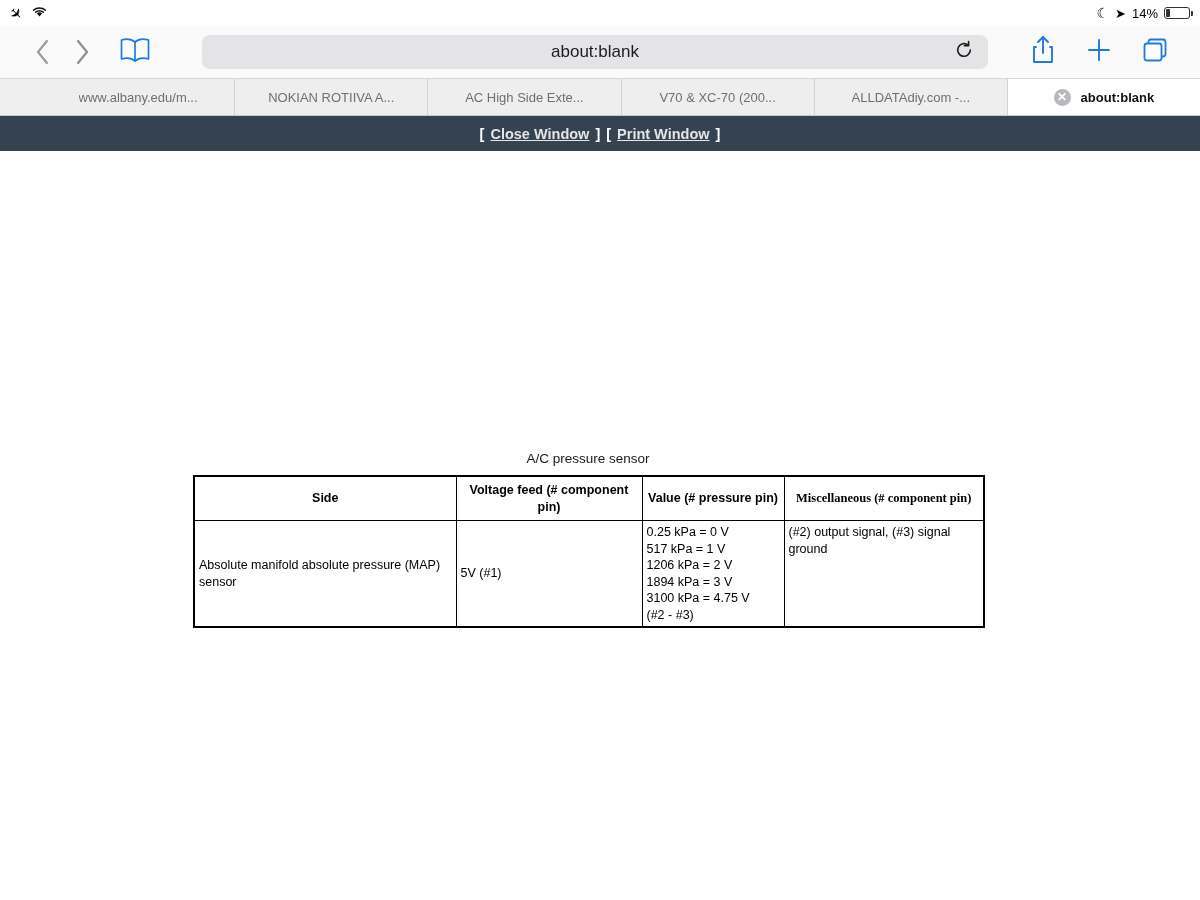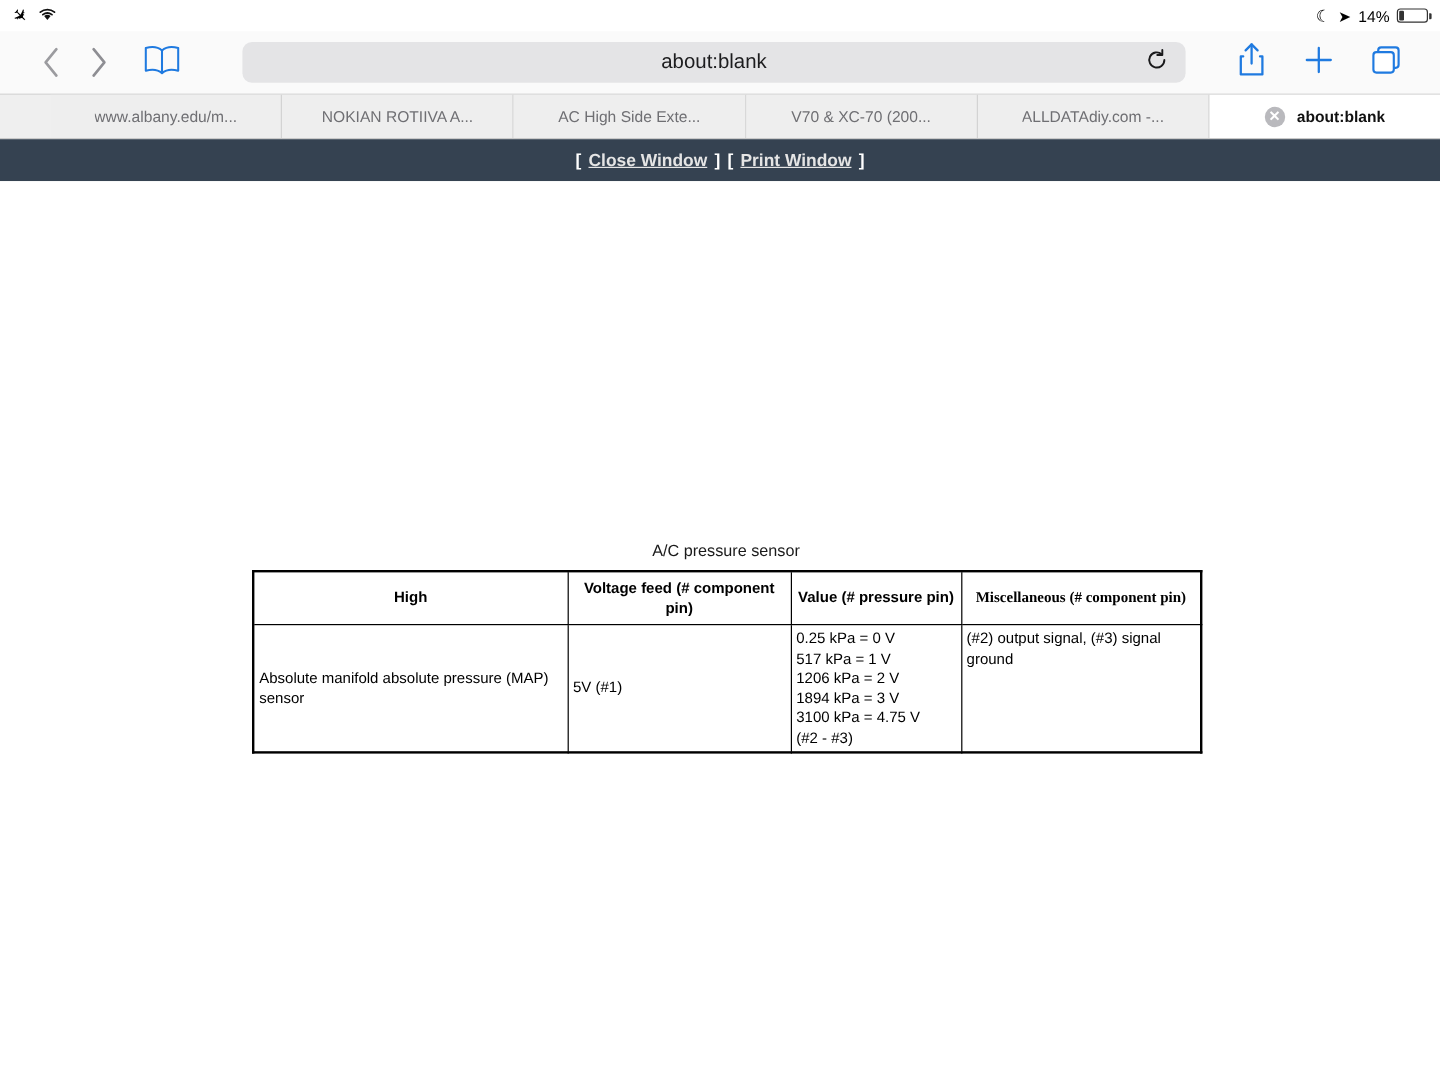--- a/index.html
+++ b/index.html
@@ -190,21 +190,21 @@
   .hdr-seg { margin: 0 3px; }
 
   
   .content {
     background: #ffffff;
     height: 692px;
     position: relative;
   }
   .doc {
     position: absolute;
-    left: 210px;
+    left: 193px;
     top: 300px;
     width: 790px;
   }
   .doc-title {
     text-align: center;
     font-size: 13.5px;
     color: #1a1a1a;
     margin-bottom: 9px;
   }
   table.spec {
@@ -349,21 +349,21 @@
   <a class="hdr-seg" href="#">Print Window</a>
   <span class="hdr-seg">]</span>
 </div>
 
 <div class="content">
   <div class="doc">
     <div class="doc-title">A/C pressure sensor</div>
     <table class="spec">
       <thead>
         <tr>
-          <th class="col-type">High</th>
+          <th class="col-type">Side</th>
           <th class="col-volt">Voltage feed (# component pin)</th>
           <th class="col-value">Value (# pressure pin)</th>
           <th class="col-misc">Miscellaneous (# component pin)</th>
         </tr>
       </thead>
       <tbody>
         <tr>
           <td class="type-cell">Absolute manifold absolute pressure (MAP) sensor</td>
           <td class="type-cell">5V (#1)</td>
           <td>

